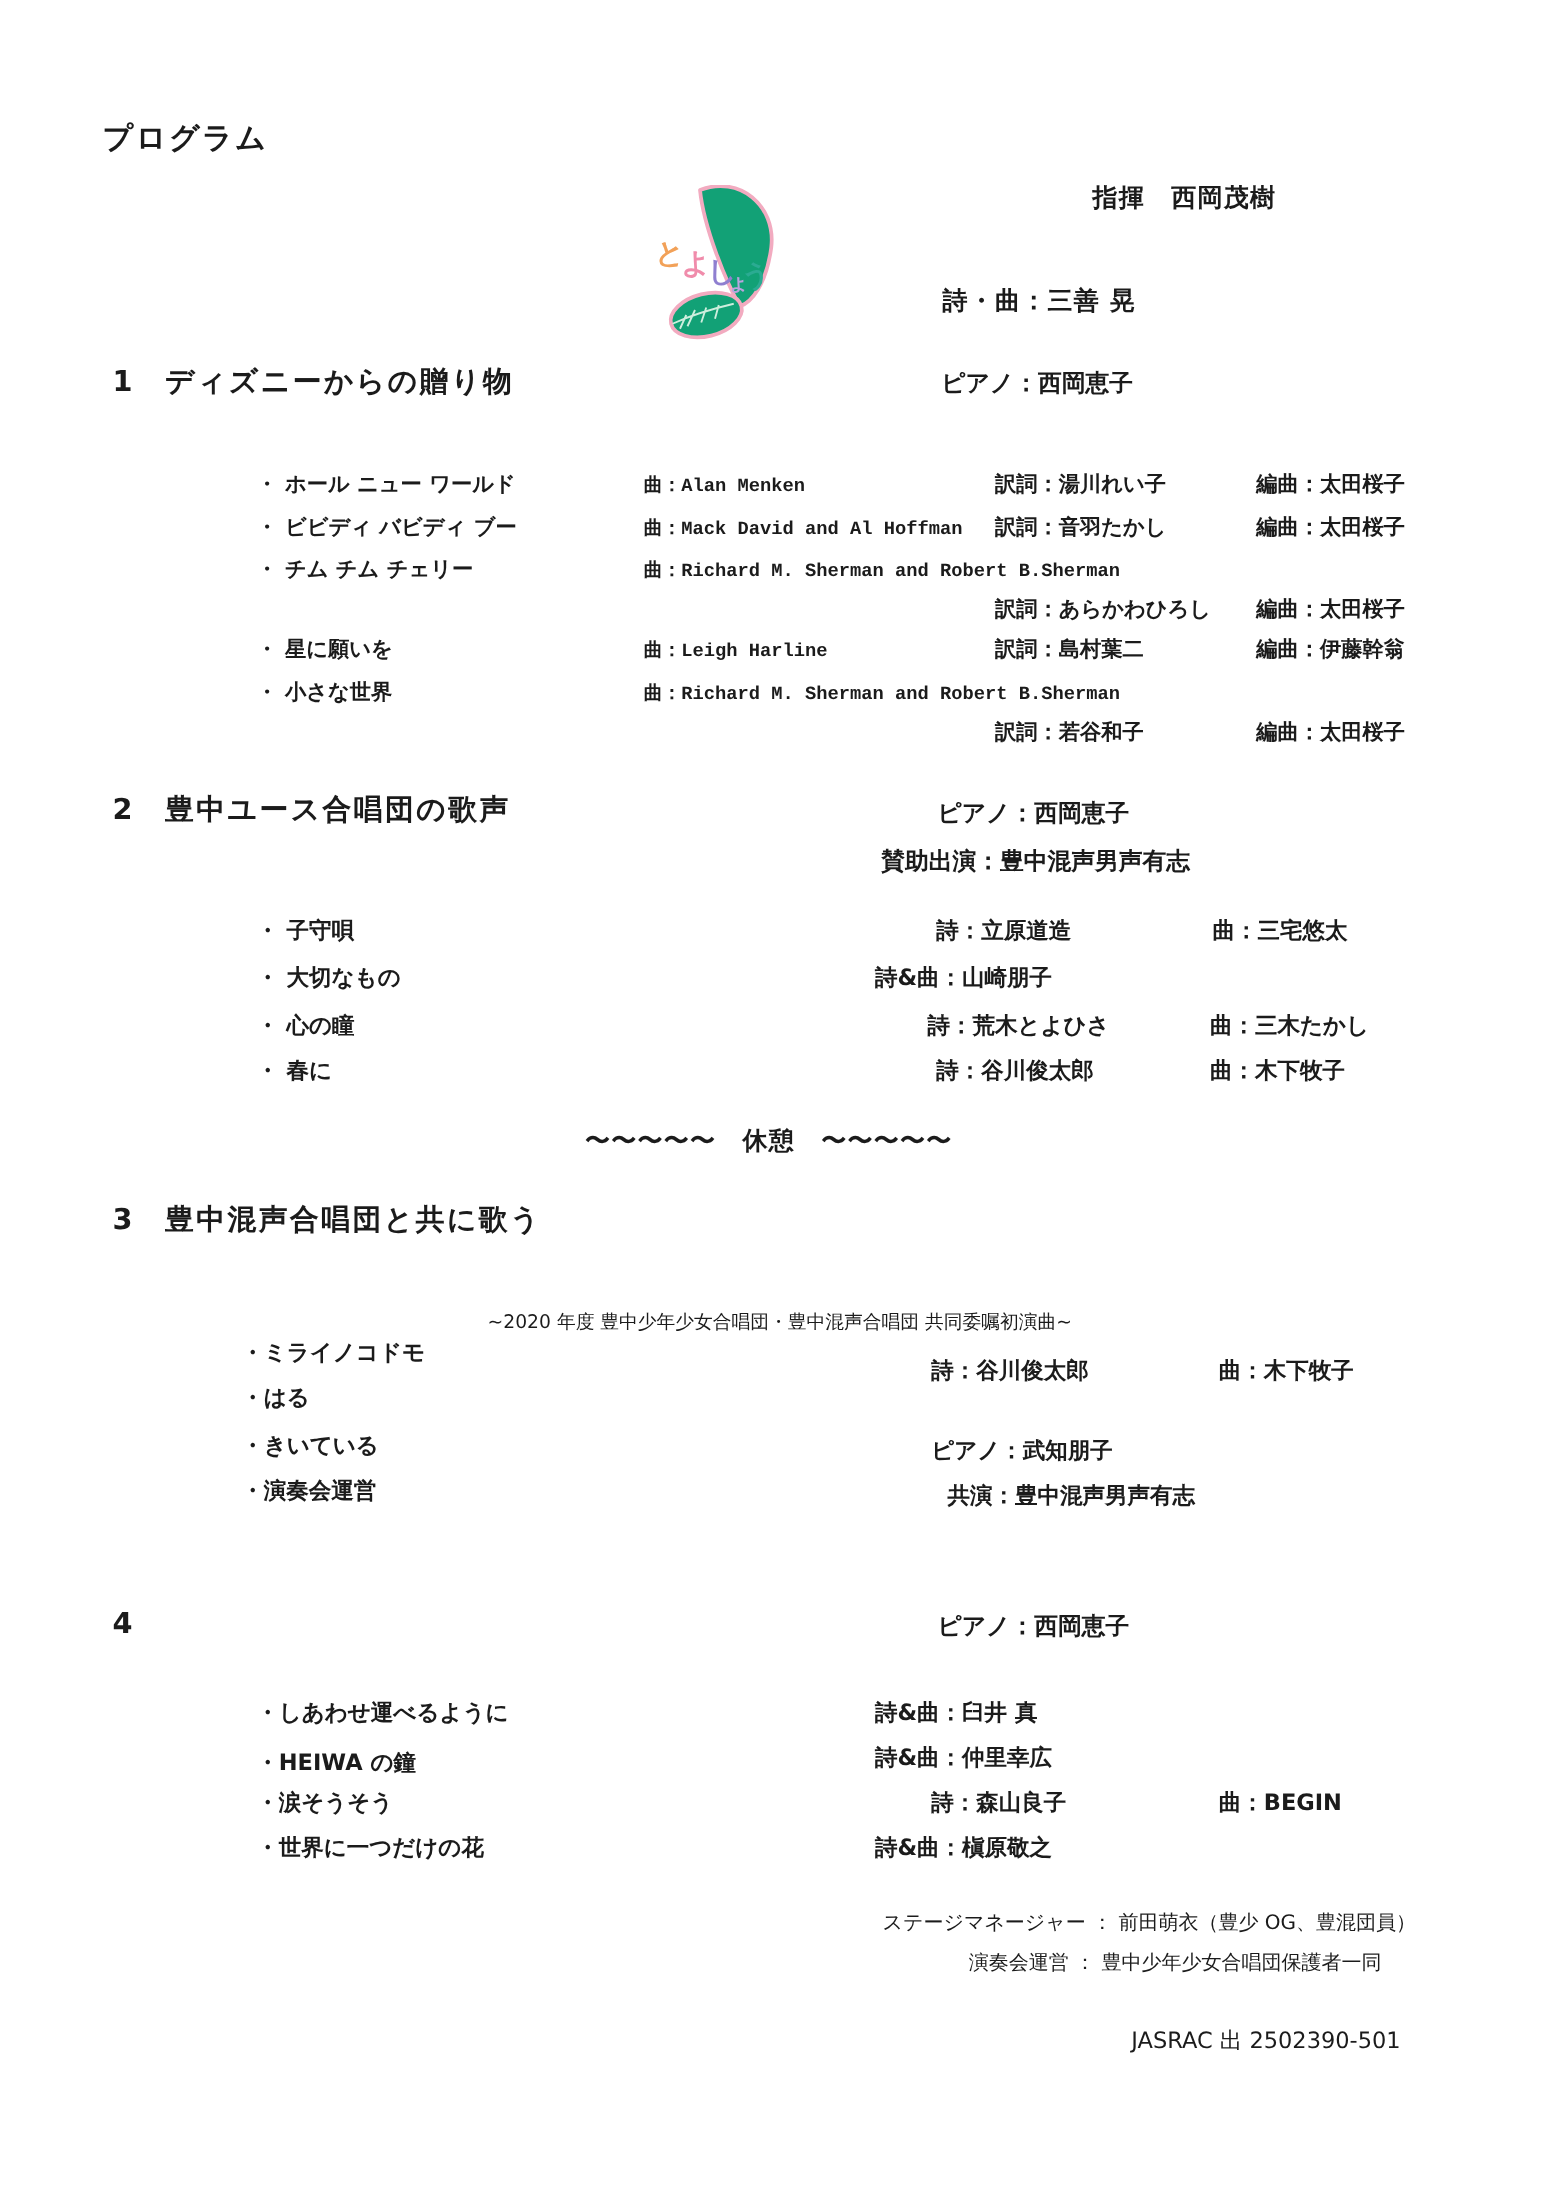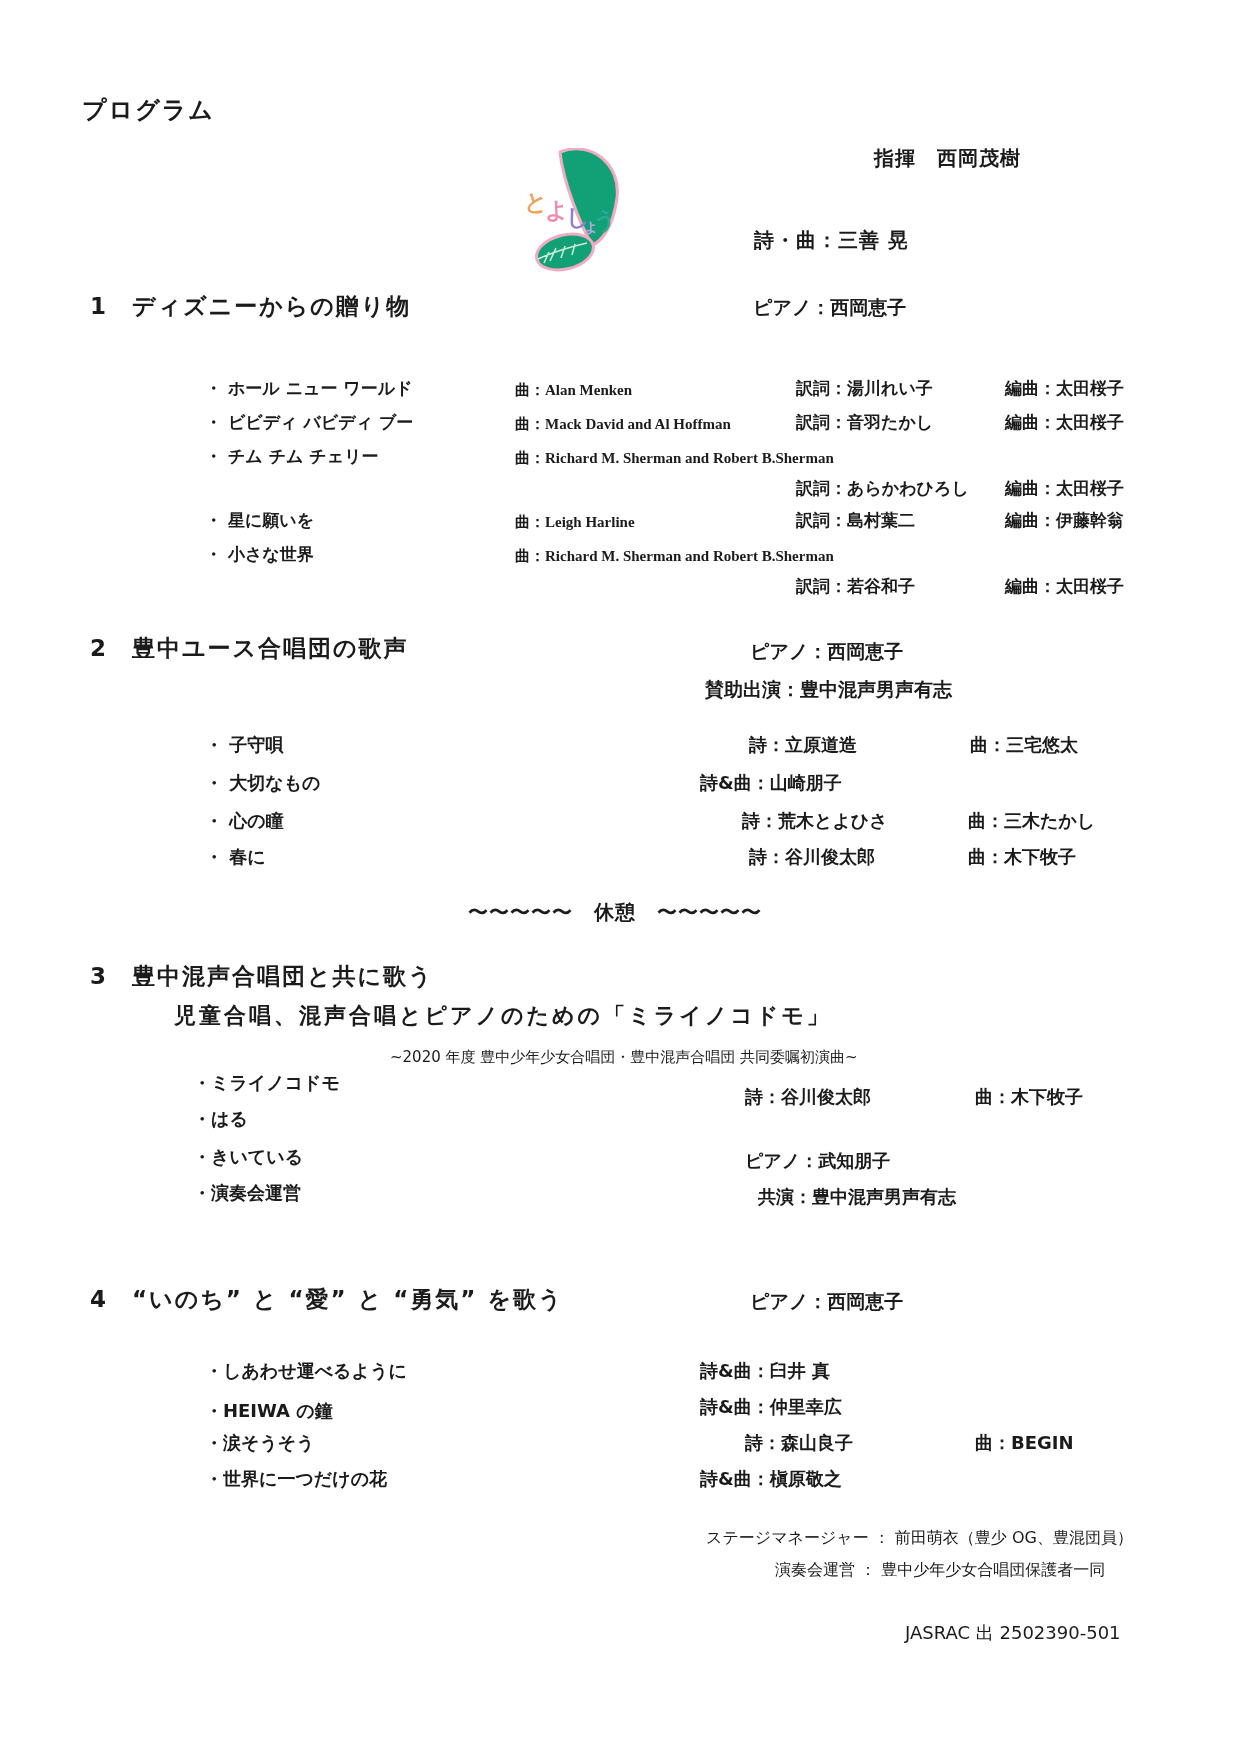--- a/index.html
+++ b/index.html
@@ -12,21 +12,21 @@
   .t{position:absolute;white-space:pre;font-weight:bold;line-height:1.25}
   .s24{font-size:24px;letter-spacing:2px}
   .s23{font-size:23px;letter-spacing:2px}
   .s22{font-size:22px;letter-spacing:2px}
   .s20{font-size:20px;letter-spacing:1px}
   .s19{font-size:19px}
   .s18{font-size:18px}
   .s17{font-size:17px}
   .s16{font-size:16px}
   .s15{font-size:15px}
-  .mono{font-family:Liberation Serif, serif}
+  .mono{font-family:Liberation Mono, monospace}
   .reg{font-weight:normal}
   .logo{position:absolute}
 </style>
 </head>
 <body>
 
 <div class="page">
 
   <span class="t s24" style="left:82px;top:95px">プログラム</span>
   <span class="t s20" style="left:874px;top:146px">指揮　西岡茂樹</span>
@@ -94,37 +94,35 @@
   <span class="t s18" style="left:968px;top:810px">曲：三木たかし</span>
 
   <span class="t s18" style="left:205px;top:846px">・ 春に</span>
   <span class="t s18" style="left:749px;top:846px">詩：谷川俊太郎</span>
   <span class="t s18" style="left:968px;top:846px">曲：木下牧子</span>
 
   <span class="t s20" style="left:468px;top:900px">〜〜〜〜〜　休憩　〜〜〜〜〜</span>
 
   <span class="t s23" style="left:90px;top:962px">3</span>
   <span class="t s23" style="left:132px;top:962px">豊中混声合唱団と共に歌う</span>
-  <span class="t s22" style="left:174px;top:1002px;letter-spacing:3px">児童合唱、混声合唱とピアノのための「ミライノコドモ」</span>
   <span class="t s15 reg" style="left:390px;top:1048px">~2020 年度 豊中少年少女合唱団・豊中混声合唱団 共同委嘱初演曲~</span>
 
   <span class="t s18" style="left:193px;top:1072px">・ミライノコドモ</span>
   <span class="t s18" style="left:745px;top:1086px">詩：谷川俊太郎</span>
   <span class="t s18" style="left:975px;top:1086px">曲：木下牧子</span>
 
   <span class="t s18" style="left:193px;top:1108px">・はる</span>
 
   <span class="t s18" style="left:193px;top:1146px">・きいている</span>
   <span class="t s18" style="left:745px;top:1150px">ピアノ：武知朋子</span>
 
   <span class="t s18" style="left:193px;top:1182px">・演奏会運営</span>
   <span class="t s18" style="left:758px;top:1186px">共演：豊中混声男声有志</span>
 
   <span class="t s23" style="left:90px;top:1285px">4</span>
-  <span class="t s23" style="left:132px;top:1285px">“いのち” と “愛” と “勇気” を歌う</span>
   <span class="t s19" style="left:750px;top:1290px">ピアノ：西岡恵子</span>
 
   <span class="t s18" style="left:205px;top:1360px">・しあわせ運べるように</span>
   <span class="t s18" style="left:700px;top:1360px">詩&amp;曲：臼井 真</span>
 
   <span class="t s18" style="left:205px;top:1400px">・HEIWA の鐘</span>
   <span class="t s18" style="left:700px;top:1396px">詩&amp;曲：仲里幸広</span>
 
   <span class="t s18" style="left:205px;top:1432px">・涙そうそう</span>
   <span class="t s18" style="left:745px;top:1432px">詩：森山良子</span>

